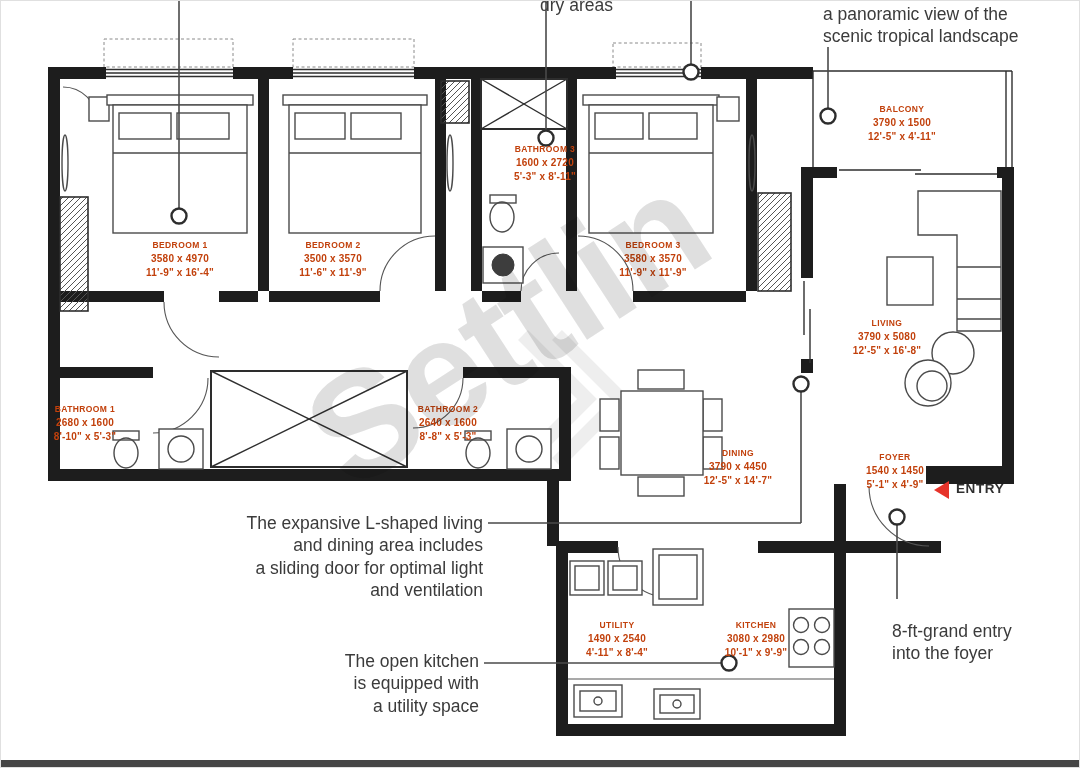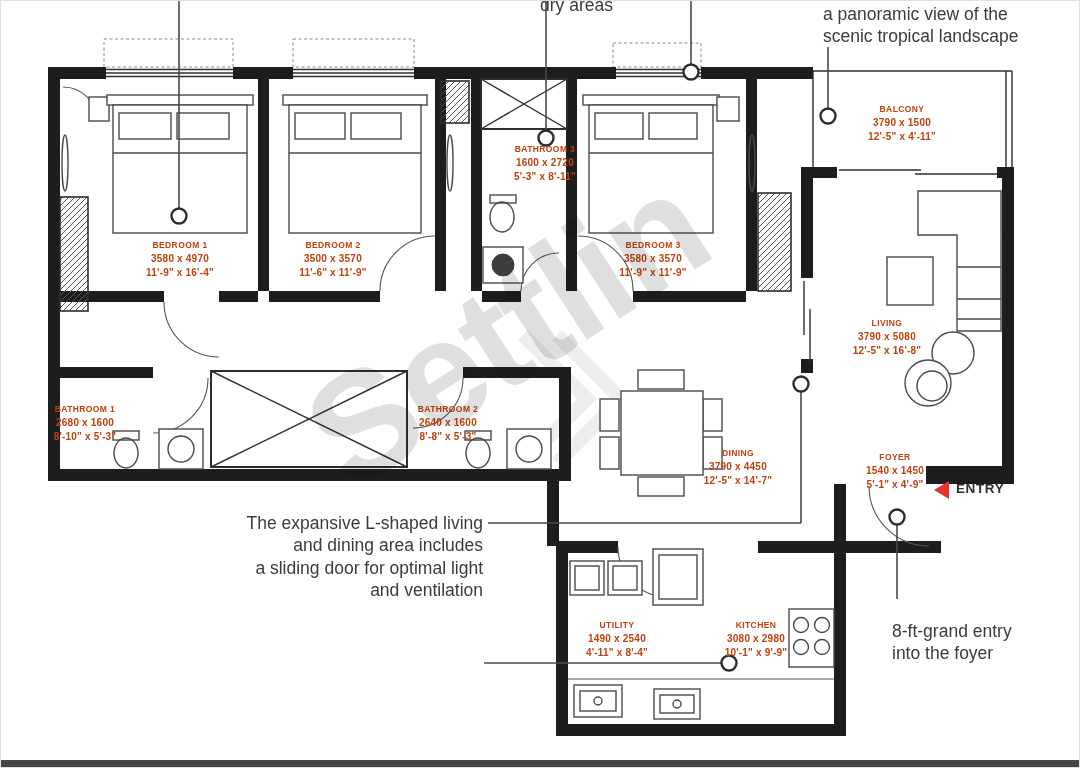--- a/index.html
+++ b/index.html
@@ -288,20 +288,23 @@
     <div class="rdim">10'-1" x 9'-9"</div>
   </div>
 
   <div class="note" style="left:539px;top:-7px">dry areas</div>
   <div class="note right" style="left:196px;top:511px;width:286px">The expansive L-shaped living
 and dining area includes
 a sliding door for optimal light
 and ventilation</div>
   <div class="note" style="left:822px;top:2px">a panoramic view of the
 scenic tropical landscape</div>
+  <div class="note right" style="left:300px;top:649px;width:178px">The open kitchen
+is equipped with
+a utility space</div>
   <div class="note" style="left:891px;top:619px">8-ft-grand entry
 into the foyer</div>
 
   <div class="entry-tag">
     <span class="entry-tri"></span>
     <span class="entry-text">ENTRY</span>
   </div>
 
   <div class="watermark">Settlin</div>
 

